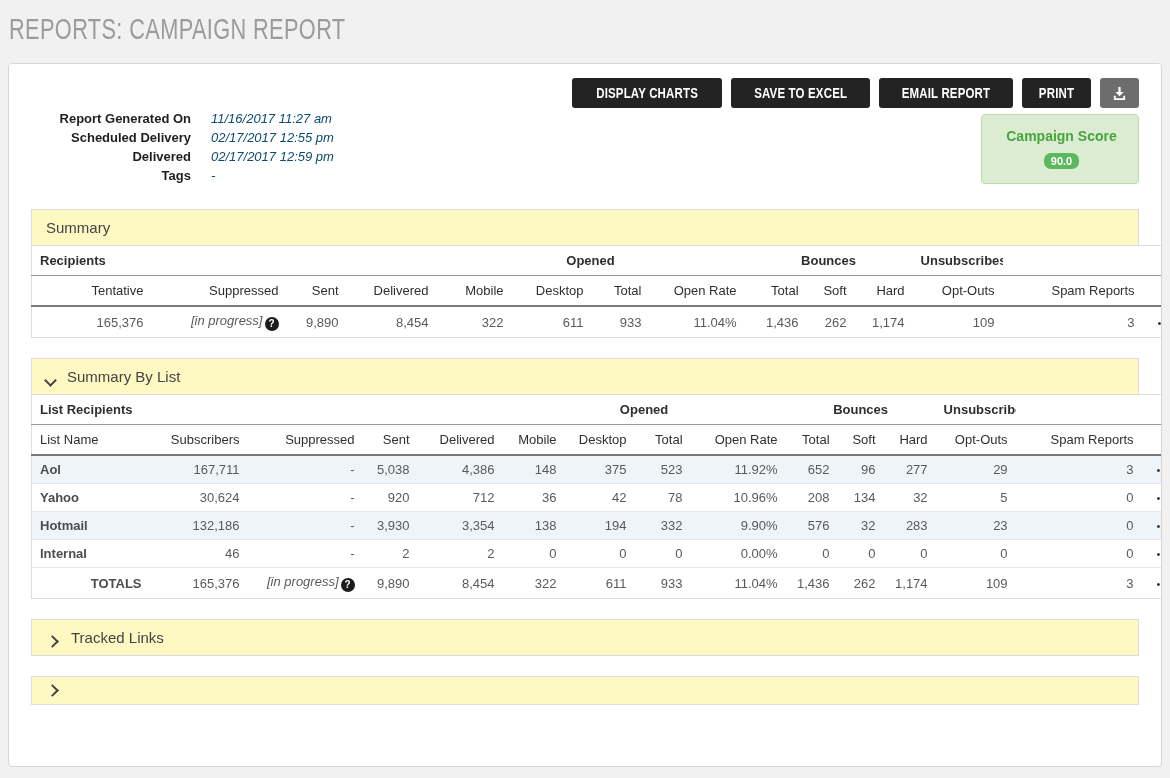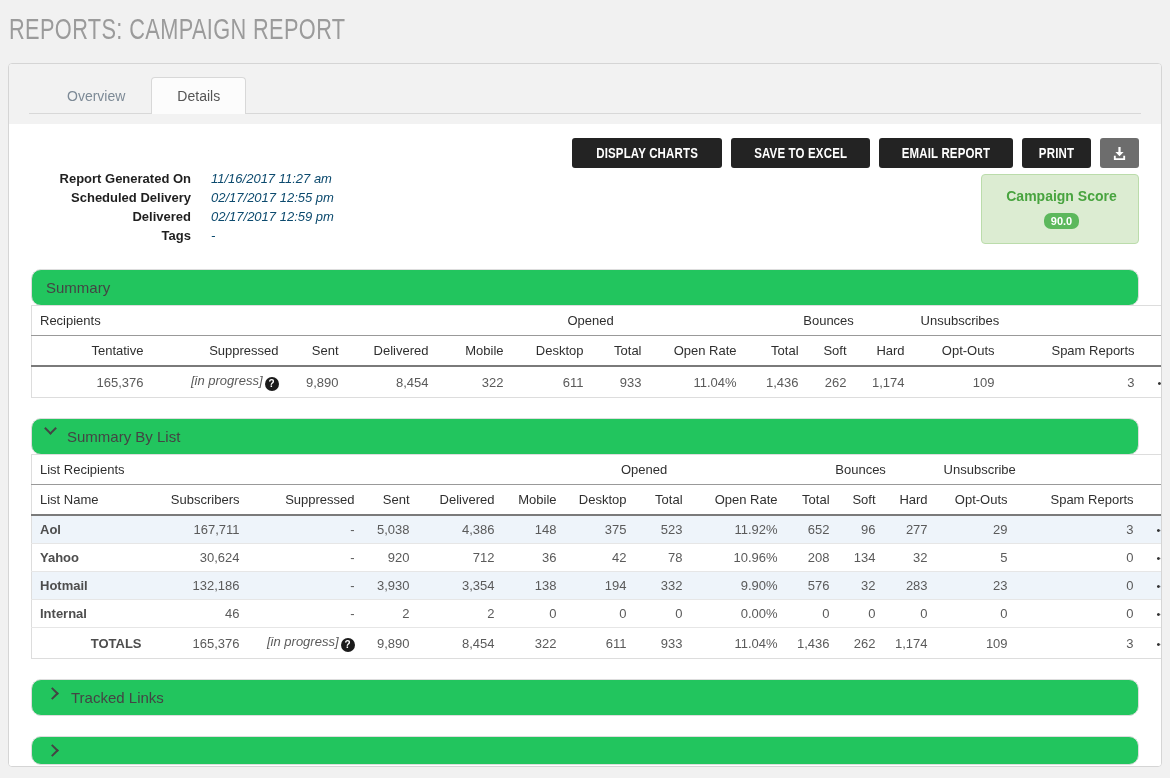--- a/index.html
+++ b/index.html
@@ -55,34 +55,34 @@
     padding:13px 5px 14px 8px;
   }
   .score-label { color:#48a43f; font-size:14px; font-weight:bold; margin-bottom:7px; }
   .score-badge {
     display:inline-block; background:#5cb85c; color:#fff;
     font-size:11px; font-weight:bold; border-radius:7px; padding:2px 7px;
   }
 
   
   .section-bar {
-    margin-top:20px; background:#22c55e; border:1px solid #dddddd;
+    margin-top:20px; background:#fef9c3; border:1px solid #dddddd;
     padding:9px 14px; font-size:15px; color:#444;
-    display:flex; align-items:flex-start; border-radius:10px;
+    display:flex; align-items:flex-end; border-radius:0;
   }
   .chev { width:9px; height:9px; border-right:2px solid #444; border-bottom:2px solid #444;
     display:inline-block; margin-right:12px; flex:none; }
   .chev.down  { transform:rotate(45deg); margin-top:-4px; }
   .chev.right { transform:rotate(-45deg); margin-left:2px; margin-right:14px; }
 
   
   table { width:100%; border-collapse:collapse; table-layout:fixed;
     border:1px solid #dddddd; margin-top:-1px; background:#fff; font-size:13px; }
   th, td { padding:6px 8px; overflow:hidden; white-space:nowrap; }
-  .group-row th { text-align:center; font-weight:normal; color:#2f2f2f;
+  .group-row th { text-align:center; font-weight:bold; color:#2f2f2f;
     border-bottom:1px solid #999; padding:7px 8px; }
   .group-row th.gl { text-align:left; }
   .head-row th { text-align:right; font-weight:normal; color:#2f2f2f;
     border-bottom:2px solid #7a7a7a; padding:7px 8px; }
   .head-row th.first { text-align:left; }
   td { text-align:right; color:#5a5a5a; border-bottom:1px solid #e6e6e6; }
   td.first { text-align:left; color:#4d4d4d;font-weight:bold; }
   tr.last td { border-bottom:none; }
   tr.alt td { background:#eef4fa; }
   .prog { font-style:italic; }
@@ -96,26 +96,20 @@
   td.menu { padding-left:0; }
   .totals td { font-size:13px; }
   .totals td.first { text-align:right; }
 </style>
 </head>
 <body>
 
 <h1 class="page-title">REPORTS: CAMPAIGN REPORT</h1>
 
 <div class="card">
-  <div class="card-header">
-    <div class="tabs">
-      <div class="tab">Overview</div>
-      <div class="tab active">Details</div>
-    </div>
-  </div>
 
   <div class="card-body">
 
     <div class="top-row">
       <div class="meta">
         <div class="meta-row">
           <div class="meta-label">Report Generated On</div>
           <div class="meta-value">11/16/2017 11:27 am</div>
         </div>
         <div class="meta-row">

